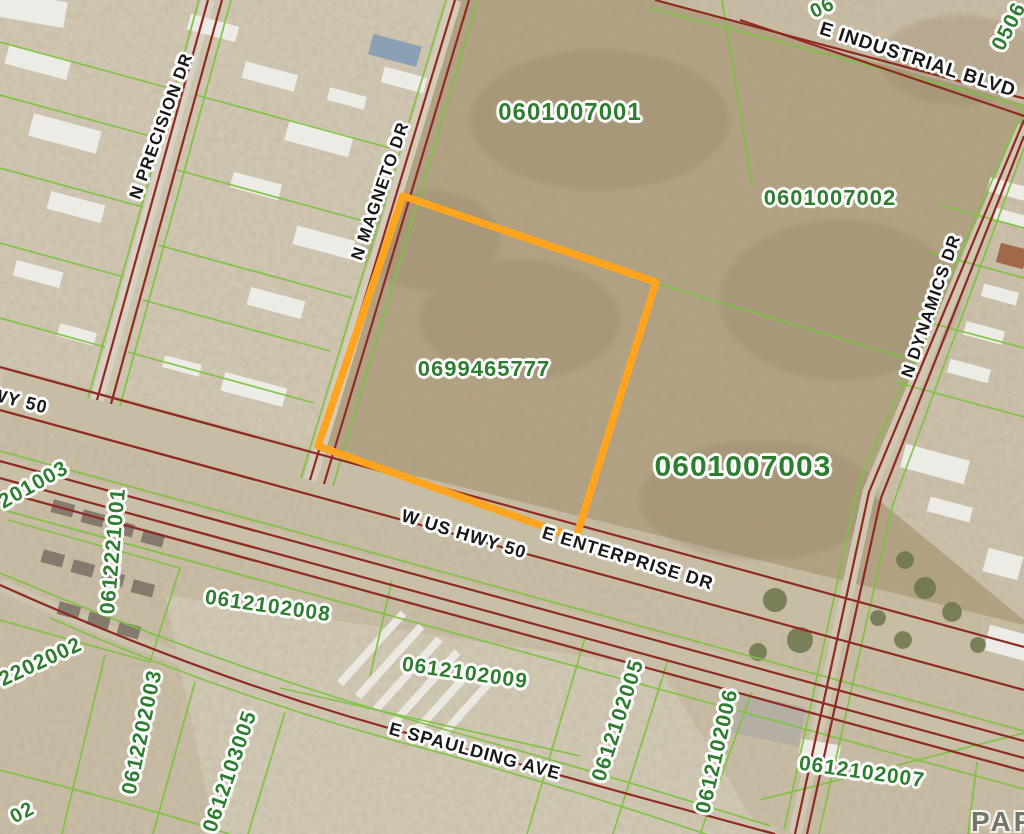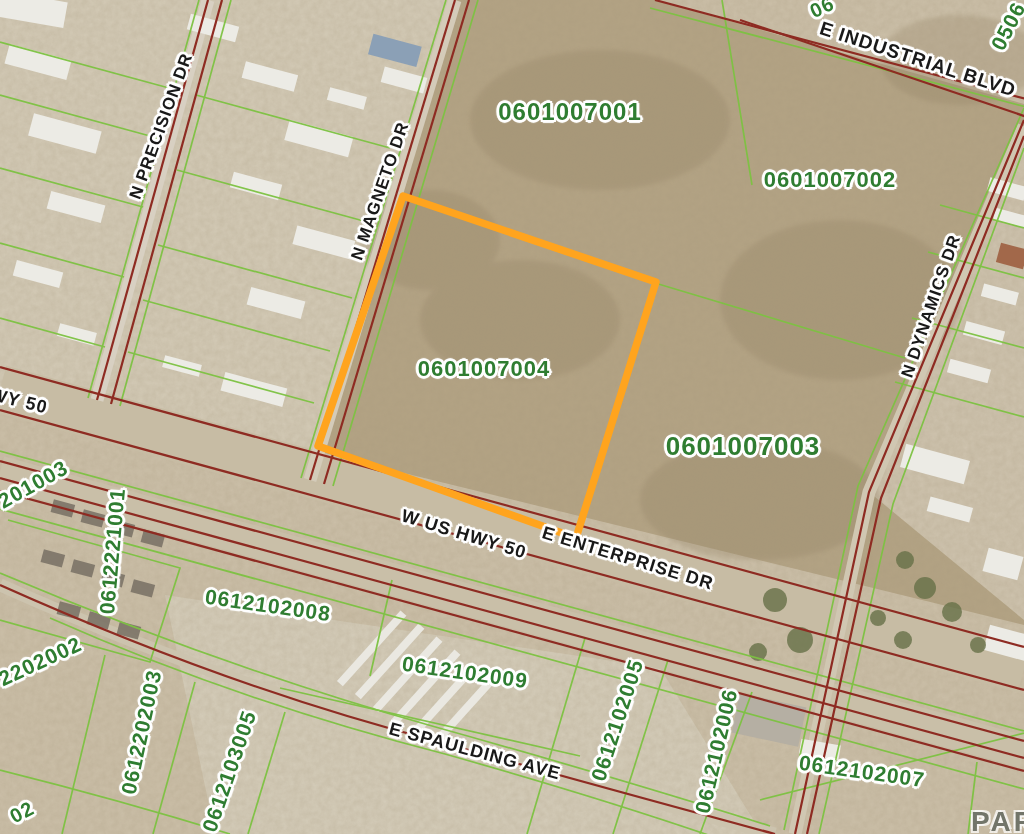--- a/index.html
+++ b/index.html
@@ -215,23 +215,23 @@
   <div class="lbl s" style="left:918px;top:59px;--rot:18deg;font-size:19px">E INDUSTRIAL BLVD</div>
   <div class="lbl s" style="left:12px;top:399px;--rot:14deg">HWY 50</div>
   <div class="lbl s" style="left:161px;top:126px;--rot:-70deg;font-size:17px">N PRECISION DR</div>
   <div class="lbl s" style="left:380px;top:191px;--rot:-71deg;font-size:17px">N MAGNETO DR</div>
   <div class="lbl s" style="left:931px;top:306px;--rot:-71deg;font-size:17px">N DYNAMICS DR</div>
   <div class="lbl s" style="left:464px;top:534px;--rot:17deg">W US HWY 50</div>
   <div class="lbl s" style="left:628px;top:558px;--rot:17deg">E ENTERPRISE DR</div>
   <div class="lbl s" style="left:475px;top:751px;--rot:15deg">E SPAULDING AVE</div>
 
   <div class="lbl p" style="left:570px;top:112px;font-size:24px">0601007001</div>
-  <div class="lbl p" style="left:830px;top:180px;font-size:22px">0601007002</div>
-  <div class="lbl p" style="left:484px;top:369px;font-size:22px">0601007004</div>
-  <div class="lbl p" style="left:743px;top:446px;font-size:26px">0601007003</div>
+  <div class="lbl p" style="left:830px;top:198px;font-size:22px">0601007002</div>
+  <div class="lbl p" style="left:484px;top:369px;font-size:22px">0699465777</div>
+  <div class="lbl p" style="left:743px;top:466px;font-size:30px">0601007003</div>
   <div class="lbl p" style="left:1008px;top:26px;--rot:-63deg">0506</div>
   <div class="lbl p" style="left:822px;top:7px;--rot:-25deg;font-size:20px">06</div>
   <div class="lbl p" style="left:33px;top:484px;--rot:-29deg">201003</div>
   <div class="lbl p" style="left:112px;top:551px;--rot:-85deg">0612221001</div>
   <div class="lbl p" style="left:40px;top:661px;--rot:-25deg">2202002</div>
   <div class="lbl p" style="left:141px;top:732px;--rot:-78deg">0612202003</div>
   <div class="lbl p" style="left:229px;top:771px;--rot:-71deg">0612103005</div>
   <div class="lbl p" style="left:268px;top:605px;--rot:8deg">0612102008</div>
   <div class="lbl p" style="left:465px;top:672px;--rot:8deg">0612102009</div>
   <div class="lbl p" style="left:617px;top:720px;--rot:-72deg">0612102005</div>

